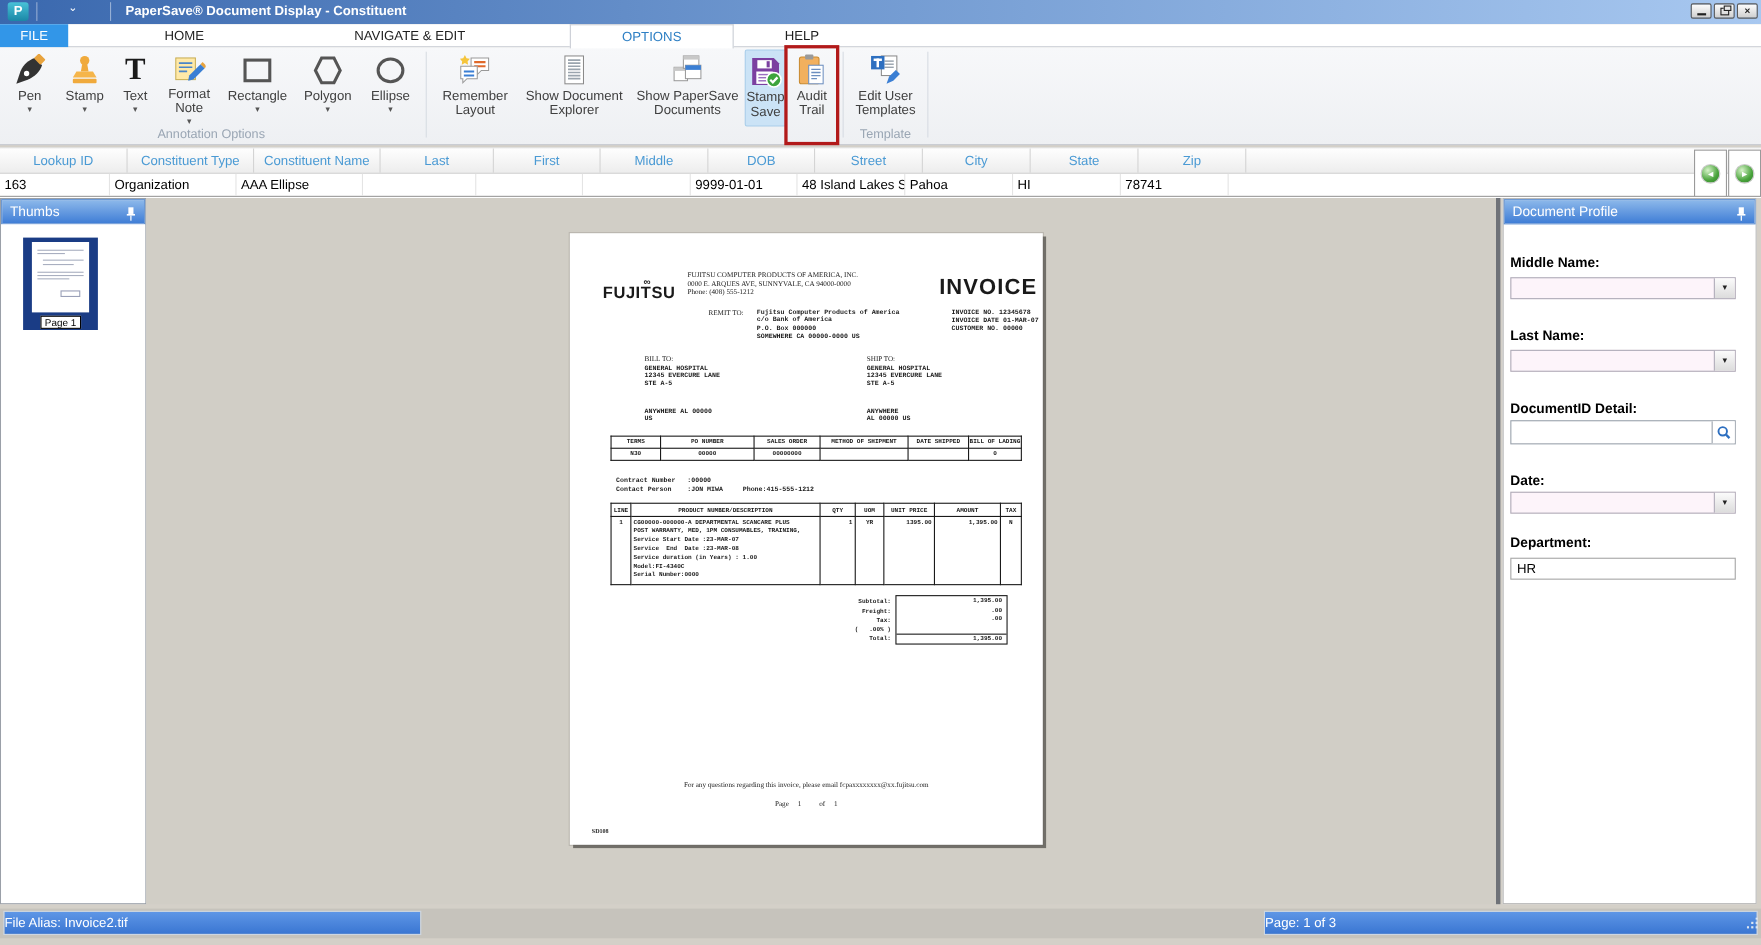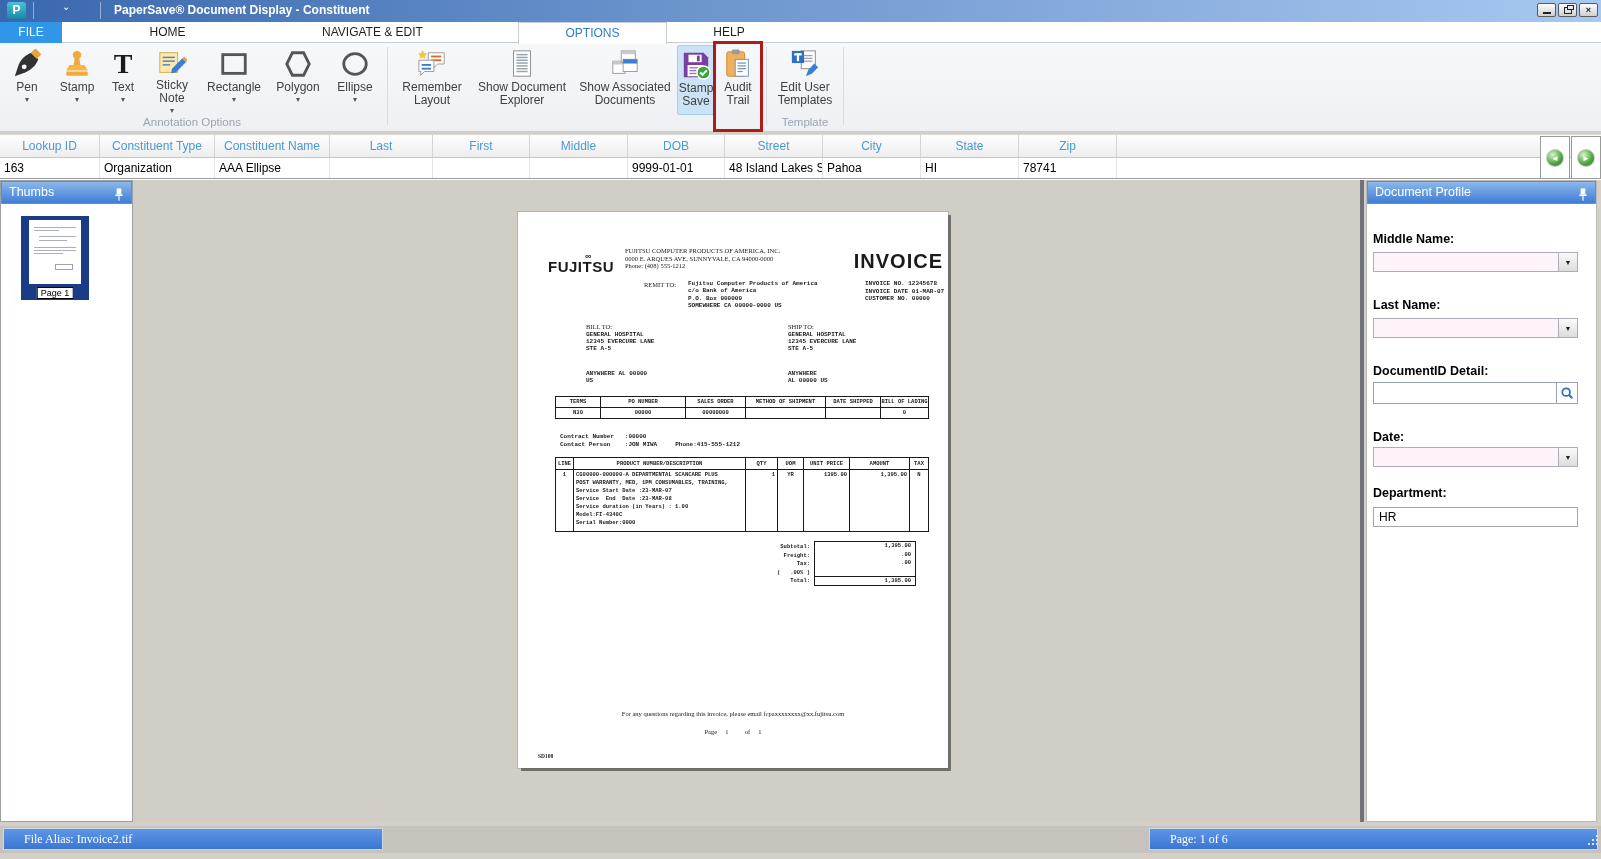--- a/index.html
+++ b/index.html
@@ -130,22 +130,22 @@
   .trow { height:8.6px; font:bold 5.5px/8.6px "Liberation Mono",monospace; }
   .trow.val { text-align:right; padding-right:4px; }
   .trow.totline { border-top:1px solid #1a1a1a; }
   .inv-footnote { left:0; right:0; top:498px; text-align:center; font-size:6.5px; }
   .inv-pageline { left:0; right:0; top:516px; text-align:center; font-size:6.5px; white-space:pre; }
   .inv-formcode { left:20px; top:541px; font-size:5.5px; font-weight:bold; }
 
   
   #statusbar { position:absolute; left:0; top:826px; width:1601px; height:27px; background:#C6C3BC; }
   .sseg { position:absolute; top:2px; height:22px; background:linear-gradient(#5E96E6,#3A76D2);
-    border:1px solid #CDD6E2; color:#fff; font-size:12px; line-height:20px; padding-left:20px;
-    white-space:nowrap; overflow:hidden;font-family:Liberation Serif, serif; }
+    border:1px solid #CDD6E2; color:#fff; font-size:12px; line-height:20px; padding-left:0;
+    white-space:nowrap; overflow:hidden; }
   .grip { position:absolute; right:2px; bottom:3px; }
 </style>
 </head>
 <body>
 
 <div id="titlebar">
   <div class="appicon"><span>P</span></div>
   <span class="tb-sep" style="left:33px"></span>
   <span class="qa-caret">⌄</span>
   <span class="tb-sep" style="left:100px"></span>
@@ -212,21 +212,21 @@
               <rect x="3" y="5" width="19" height="21" fill="#FFE9A8" stroke="#C8AE54"></rect>
               <g stroke="#4B86C8" stroke-width="1.6">
                 <line x1="6" y1="10" x2="19" y2="10"></line>
                 <line x1="6" y1="14" x2="19" y2="14"></line>
                 <line x1="6" y1="18" x2="14" y2="18"></line>
               </g>
               <path d="M16 22 L27 11 L31 15 L20 26 L15 27 Z" fill="#3B7FD4"></path>
               <path d="M27 11 L31 15 L33 13 L29 9 Z" fill="#E8A33D"></path>
             </svg>
         </span>
-        <span class="rlabel">Sticky Note</span>
+        <span class="rlabel">Format Note</span>
         <span class="rcaret">▾</span>
       </div>
       <div class="rbtn" style="width:68px">
         <span class="ricon">
           <svg width="30" height="30" viewBox="0 0 32 32">
               <rect x="4" y="6" width="24" height="20" fill="none" stroke="#555" stroke-width="3"></rect>
             </svg>
         </span>
         <span class="rlabel">Rectangle</span>
         <span class="rcaret">▾</span>
@@ -291,21 +291,21 @@
         <span class="ricon">
           <svg width="30" height="30" viewBox="0 0 32 32">
               <rect x="3" y="13" width="13" height="13" fill="#fff" stroke="#999"></rect>
               <rect x="3" y="13" width="13" height="3.5" fill="#C8C8C8"></rect>
               <rect x="12" y="2" width="15" height="12" fill="#fff" stroke="#999"></rect>
               <rect x="12" y="2" width="15" height="3.5" fill="#C8C8C8"></rect>
               <rect x="14" y="11" width="15" height="13" fill="#fff" stroke="#999"></rect>
               <rect x="14" y="11" width="15" height="4.5" fill="#3B7FD4"></rect>
             </svg>
         </span>
-        <span class="rlabel">Show Associated Documents</span>
+        <span class="rlabel">Show PaperSave Documents</span>
       </div>
       <div class="rbtn rbtn-highlight" style="width:38px">
         <span class="ricon">
           <svg width="30" height="30" viewBox="0 0 32 32">
               <path d="M3 3 h21 l5 5 v21 H3 z" fill="#7B3FA0"></path>
               <rect x="8" y="5" width="14" height="8" fill="#fff"></rect>
               <rect x="17" y="6" width="3" height="6" fill="#7B3FA0"></rect>
               <rect x="7" y="16" width="16" height="12" fill="#fff"></rect>
               <g stroke="#9B6FC0" stroke-width="1.4">
                 <line x1="9" y1="19" x2="21" y2="19"></line>
@@ -359,21 +359,21 @@
         <span class="rlabel">Edit User Templates</span>
       </div>
     </div>
     <div class="rgrouplabel">Template</div>
   </div>
   <div class="rsep"></div>
 </div>
 
 <div id="gridbar">
   <div class="ghead">
-    <div class="gh" style="width:100px">Lookup ID</div>
+    <div class="gh" style="width:116px">Lookup ID</div>
     <div class="gh" style="width:115px">Constituent Type</div>
     <div class="gh" style="width:115px">Constituent Name</div>
     <div class="gh" style="width:103px">Last</div>
     <div class="gh" style="width:97px">First</div>
     <div class="gh" style="width:98px">Middle</div>
     <div class="gh" style="width:97px">DOB</div>
     <div class="gh" style="width:98px">Street</div>
     <div class="gh" style="width:98px">City</div>
     <div class="gh" style="width:98px">State</div>
     <div class="gh" style="width:98px">Zip</div>
@@ -613,21 +613,21 @@
           </span>
       </div>
       <div class="flabel" style="top:282px">Department:</div>
       <input class="textfield" style="top: 303px;" value="HR">
     </div>
   </div>
 </div>
 
 <div id="statusbar">
   <div class="sseg" style="left:3px;width:380px">File Alias: Invoice2.tif</div>
-  <div class="sseg" style="left:1149px;width:449px">Page: 1 of 6</div>
+  <div class="sseg" style="left:1149px;width:449px">Page: 1 of 3</div>
   <span class="grip">
     <svg width="11" height="11" viewBox="0 0 11 11">
         <g fill="#DDE6F2">
           <rect x="8" y="0" width="2" height="2"></rect>
           <rect x="8" y="4" width="2" height="2"></rect>
           <rect x="8" y="8" width="2" height="2"></rect>
           <rect x="4" y="4" width="2" height="2"></rect>
           <rect x="4" y="8" width="2" height="2"></rect>
           <rect x="0" y="8" width="2" height="2"></rect>
         </g>

